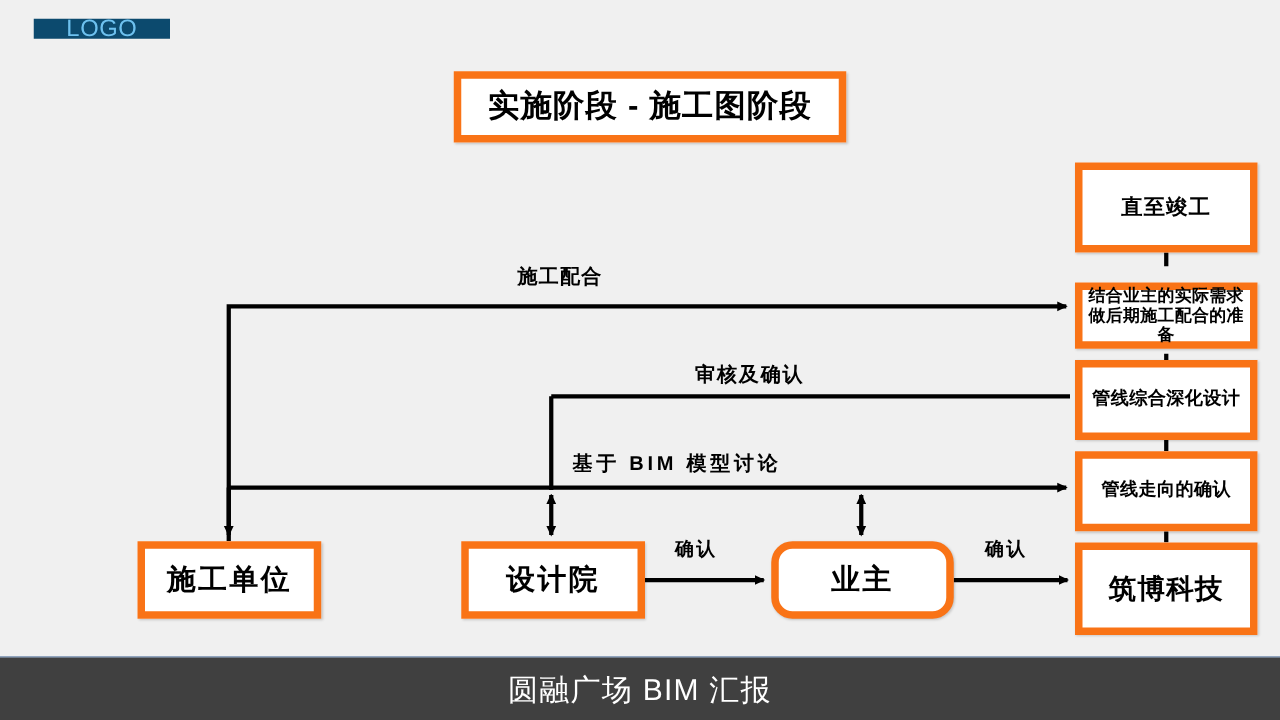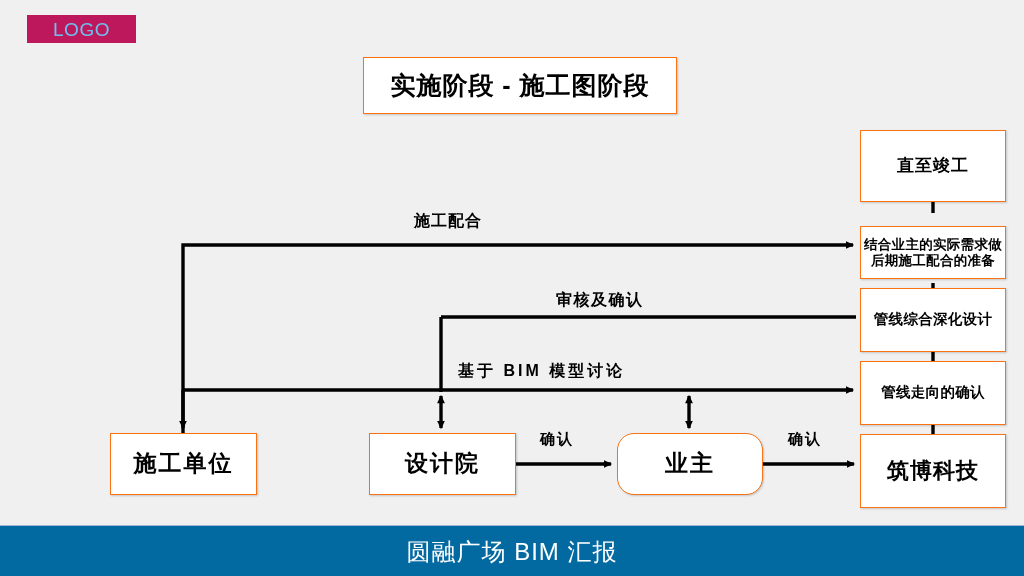--- a/index.html
+++ b/index.html
@@ -7,30 +7,30 @@
     width:1024px;height:576px;
     background:#f0f0f0;
     font-family:"Liberation Sans","DejaVu Sans",sans-serif;
     overflow:hidden;
     position:relative;
   }
   .stage{position:absolute;left:0;top:0;width:1024px;height:576px;}
 
   
   .logo-box{
-    position:absolute;left:27px;top:15px;width:109px;height:28px;
-    background:#be185d;display:flex;align-items:center;justify-content:center;
+    position:absolute;left:27px;top:15px;width:109px;height:16px;
+    background:#0c4a6e;display:flex;align-items:center;justify-content:center;
   }
   .logo-text{
     color:#6EC1EF;font-size:19px;letter-spacing:.5px;line-height:1;
   }
 
   
   .node{
-    position:absolute;background:#ffffff;border:1px solid #f97316;
+    position:absolute;background:#ffffff;border:6px solid #f97316;
     box-sizing:border-box;
     display:flex;align-items:center;justify-content:center;text-align:center;
     color:#000;font-weight:bold;
     box-shadow:1px 1px 2px rgba(0,0,0,.18);
     z-index:6;
   }
   .node span{display:block;line-height:1.18;}
 
   
   #title-box{left:363px;top:57px;width:314px;height:57px;}
@@ -71,21 +71,21 @@
   #lbl-bim-discuss{left:458px;top:361px;font-size:16px;letter-spacing:3px;}
   #lbl-confirm-1{left:540px;top:430px;font-size:15px;letter-spacing:2px;}
   #lbl-confirm-2{left:788px;top:430px;font-size:15px;letter-spacing:2px;}
 
   
   #wires{position:absolute;left:0;top:0;width:1024px;height:576px;z-index:3;}
 
   
   .footer{
     position:absolute;left:0;top:525px;width:1024px;height:51px;
-    background:#0369a1;border-top:1px solid #9db7d7;
+    background:#404040;border-top:1px solid #9db7d7;
     display:flex;align-items:center;justify-content:center;
   }
   .footer span{color:#ffffff;font-size:24px;letter-spacing:1px;}
 </style>
 </head>
 <body>
 
 <div class="stage">
 
   <div class="logo-box">

